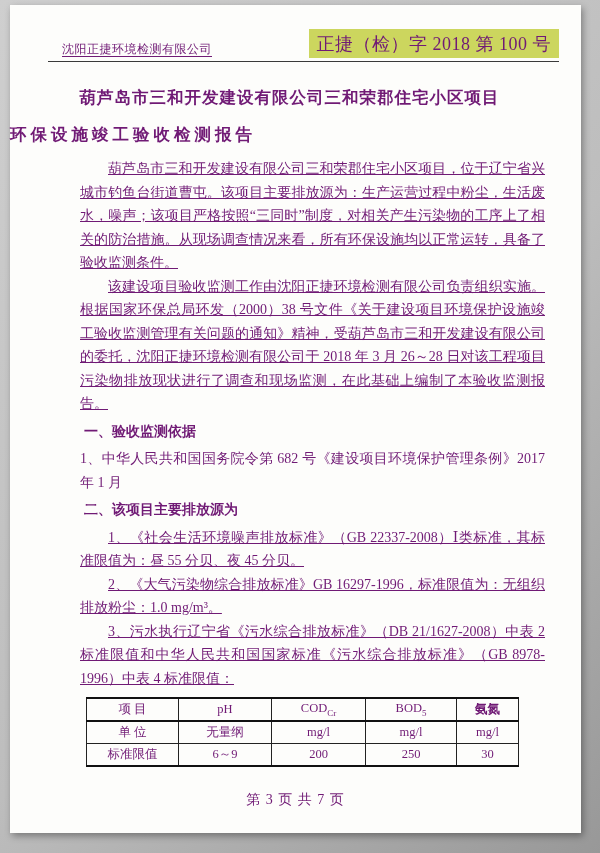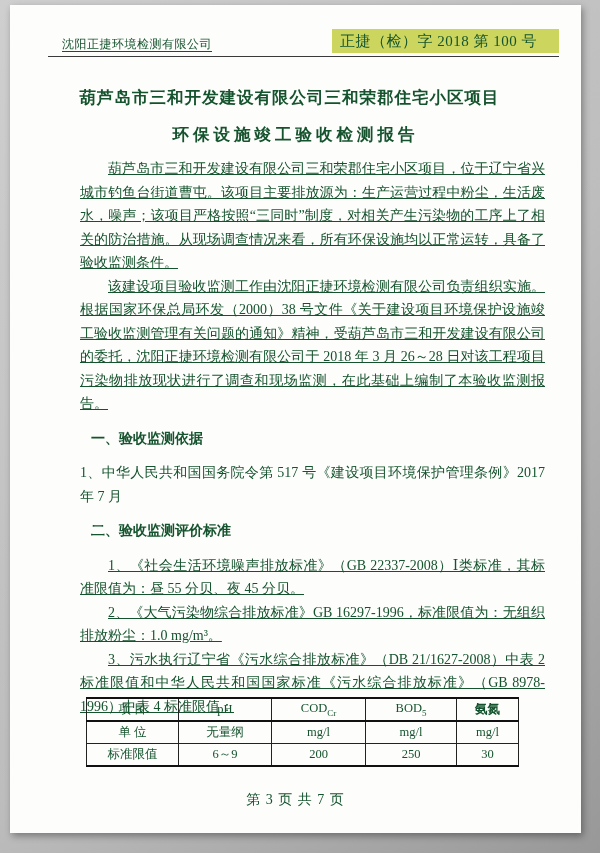--- a/index.html
+++ b/index.html
@@ -7,68 +7,67 @@
     width: 600px; height: 853px;
     overflow: hidden;
     font-family: "Liberation Serif", "DejaVu Serif", serif;
     background: linear-gradient(135deg, #cfcfcf 0%, #bdbdbd 55%, #989898 100%);
   }
   .page {
     position: absolute;
     left: 10px; top: 5px; right: 19px; bottom: 20px;
     background: #fdfdfb;
     box-shadow: 2px 3px 7px rgba(0,0,0,0.35);
-    color: #14532d;
+    color: #701a75;
   }
   
   .doc-header {
     position: absolute;
     left: 38px; right: 22px; top: 24px;
     display: flex; justify-content: space-between; align-items: flex-end;
     border-bottom: 1.5px solid #3a3a3a;
     padding-bottom: 3px;
   }
   .company-name {
     font-size: 12px;
     text-decoration: underline;
     text-underline-offset: 3px;
     letter-spacing: 0.5px;
     padding-left: 14px;
   }
   .doc-number {
-    font-size: 15px;
-    padding: 3px 22px 2px 8px;
+    font-size: 18px;
+    padding: 3px 8px 2px 8px;
     letter-spacing: 0.5px;
   }
   
   .title-line1 {
     position: absolute; top: 82px; left: 0; right: 12px;
     text-align: center;
     font-size: 16.5px; font-weight: bold;
     letter-spacing: 1px;
   }
   .title-line2 {
     position: absolute; top: 119px; left: 0; right: 0;
-    text-align: center;
     font-size: 16.5px; font-weight: bold;
     letter-spacing: 4px;
   }
   
   .content {
     position: absolute;
     top: 152px; left: 70px; right: 36px;
     font-size: 14px;
     line-height: 23.5px;
     text-align: justify;
   }
   .content p { margin: 0; }
   .content p.indent { text-indent: 2em; text-decoration: underline; }
   .content .sec-heading {
     font-weight: bold;
-    margin: 11px;
+    margin: 4px;
     font-size: 14px;
   }
   
   .limits-table-wrap {
     position: absolute;
     left: 76px; top: 692px;
   }
   table.limits {
     border-collapse: collapse;
     width: 433px;
@@ -106,23 +105,23 @@
   </div>
 
   <div class="title-line1">葫芦岛市三和开发建设有限公司三和荣郡住宅小区项目</div>
   <div class="title-line2">环保设施竣工验收检测报告</div>
 
   <div class="content">
     <p class="indent">葫芦岛市三和开发建设有限公司三和荣郡住宅小区项目，位于辽宁省兴城市钓鱼台街道曹屯。该项目主要排放源为：生产运营过程中粉尘，生活废水，噪声；该项目严格按照“三同时”制度，对相关产生污染物的工序上了相关的防治措施。从现场调查情况来看，所有环保设施均以正常运转，具备了验收监测条件。</p>
     <p class="indent">该建设项目验收监测工作由沈阳正捷环境检测有限公司负责组织实施。根据国家环保总局环发（2000）38 号文件《关于建设项目环境保护设施竣工验收监测管理有关问题的通知》精神，受葫芦岛市三和开发建设有限公司的委托，沈阳正捷环境检测有限公司于 2018 年 3 月 26～28 日对该工程项目污染物排放现状进行了调查和现场监测，在此基础上编制了本验收监测报告。</p>
 
     <p class="sec-heading">一、验收监测依据</p>
-    <p>1、中华人民共和国国务院令第 517 号《建设项目环境保护管理条例》2017 年 7 月</p>
+    <p>1、中华人民共和国国务院令第 682 号《建设项目环境保护管理条例》2017 年 1 月</p>
 
-    <p class="sec-heading">二、验收监测评价标准</p>
+    <p class="sec-heading">二、该项目主要排放源为</p>
     <p class="indent">1、《社会生活环境噪声排放标准》（GB 22337-2008）Ⅰ类标准，其标准限值为：昼 55 分贝、夜 45 分贝。</p>
     <p class="indent">2、《大气污染物综合排放标准》GB 16297-1996，标准限值为：无组织排放粉尘：1.0 mg/m³。</p>
     <p class="indent">3、污水执行辽宁省《污水综合排放标准》（DB 21/1627-2008）中表 2 标准限值和中华人民共和国国家标准《污水综合排放标准》（GB 8978-1996）中表 4 标准限值：</p>
   </div>
 
   <div class="limits-table-wrap">
     <table class="limits">
       <tbody>
         <tr class="head">
           <th style="width:87px">项 目</th>

